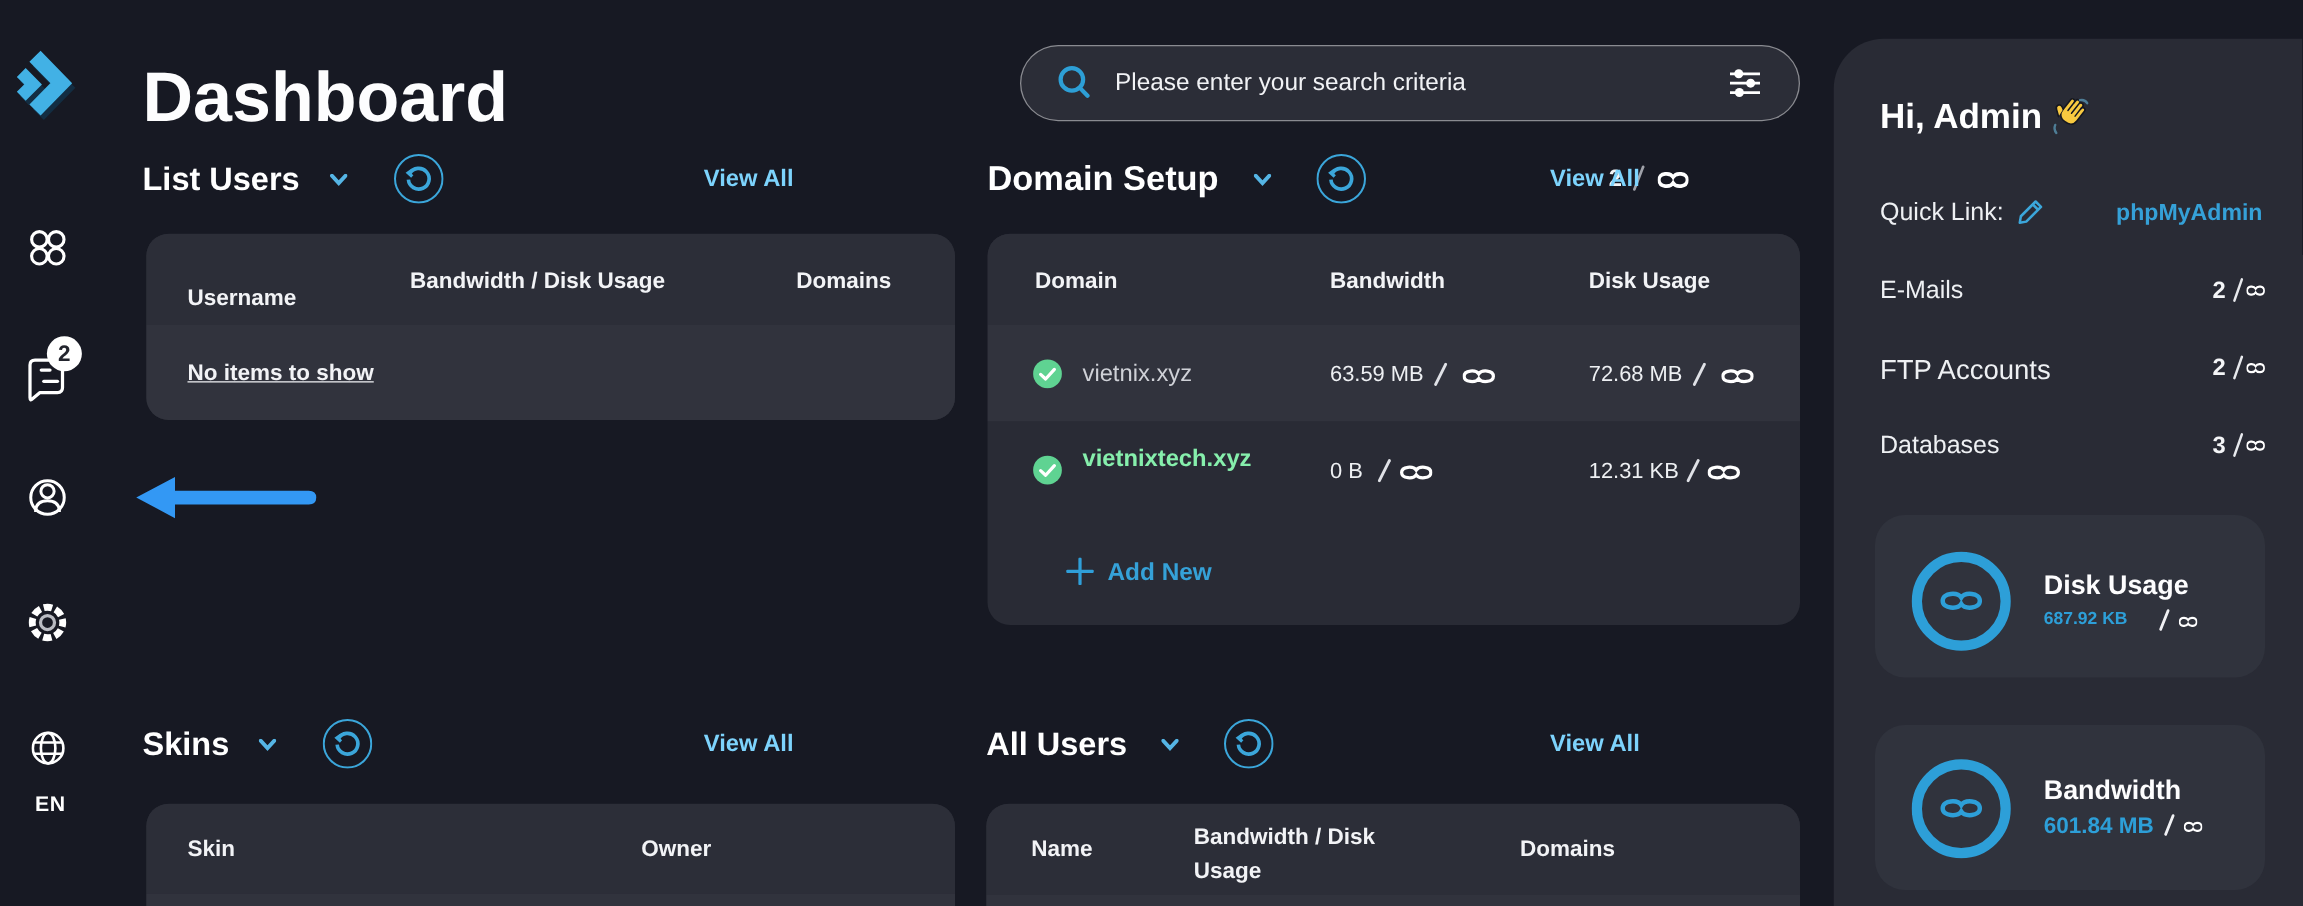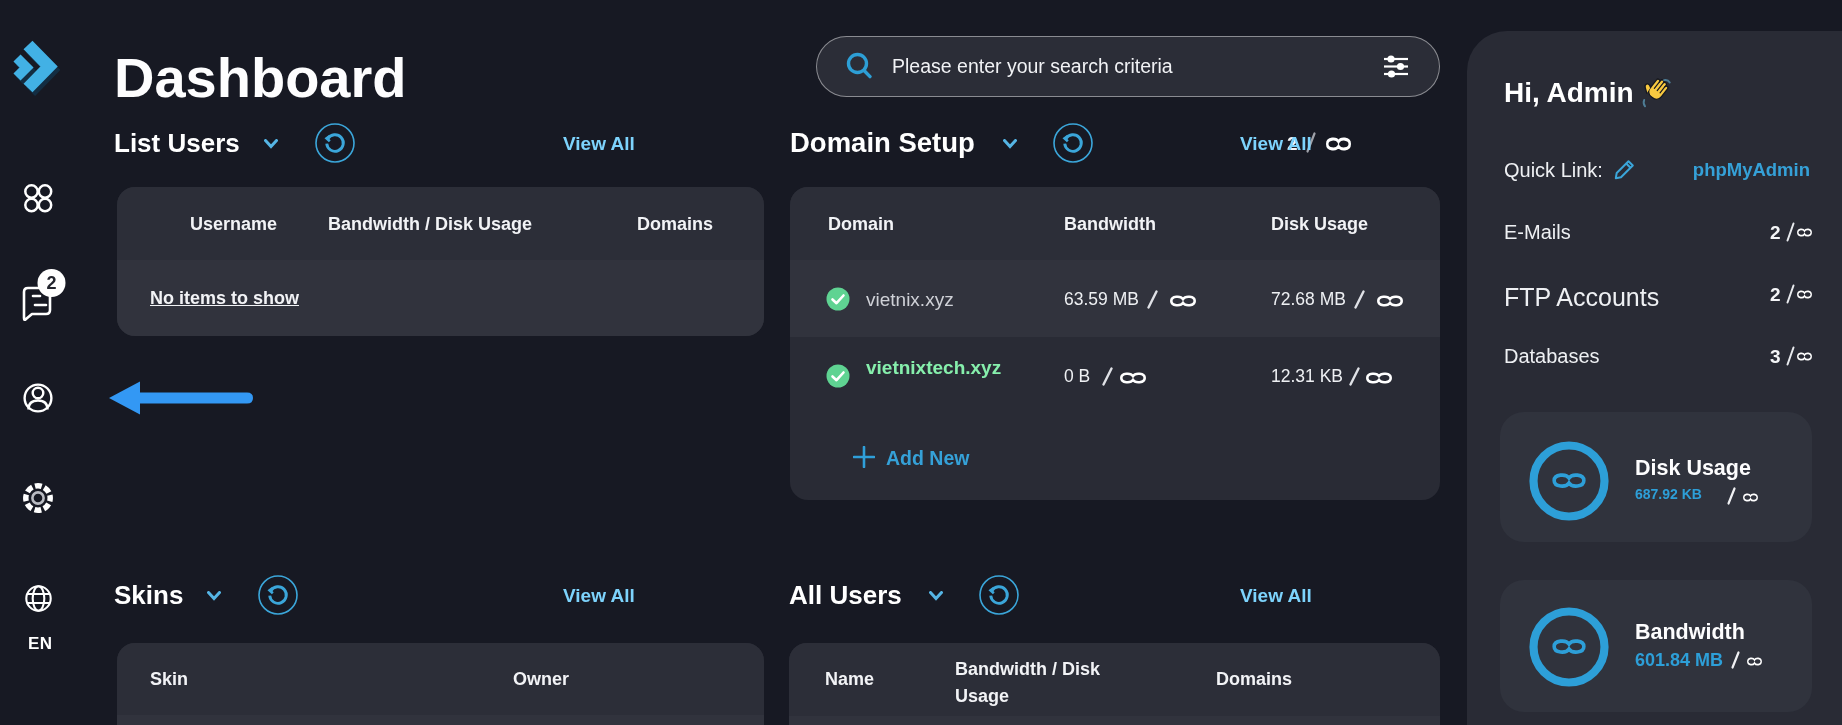--- a/index.html
+++ b/index.html
@@ -104,21 +104,21 @@
     <path d="M8.5 1.5 L1.5 19.5" stroke="#9fa1a9" stroke-width="2.2" stroke-linecap="round"></path>
   </svg>
 <svg class="abs" style="left:1326px; top:137px;" width="25" height="14" viewBox="0 0 26 12" preserveAspectRatio="none">
     <path d="M13 4.1 C15.2 0.6 24.7 0.9 24.7 6 C24.7 11.1 15.2 11.4 13 7.9 C10.8 11.4 1.3 11.1 1.3 6 C1.3 0.9 10.8 0.6 13 4.1 Z" fill="none" stroke="#ffffff" stroke-width="2.6"></path>
   </svg>
 <div class="viewall" style="left:1240px; top:133px; width:200px;">View All</div>
 
 <div class="card" style="left:117px; top:187px; width:647px; height:149px;">
   <div class="thead" style="height:73px;"></div>
   <div class="zrow" style="top:73px; height:76px;"></div>
-  <div class="th" style="left:33px; top:27px;margin-left:40px;">Username</div>
+  <div class="th" style="left:33px; top:41px;">Username</div>
   <div class="th" style="left:211px; top:27px;">Bandwidth / Disk Usage</div>
   <div class="th" style="left:520px; top:27px;">Domains</div>
   <div class="th" style="left:33px; top:101px;text-decoration:underline;">No items to show</div>
 </div>
 
 <svg class="abs" style="left:106px; top:378px;" width="150" height="40" viewBox="0 0 150 40">
   <path d="M3 20 L34 3.5 L34 14.5 L141 14.5 q6 0 6 5.5 q0 5.5 -6 5.5 L34 25.5 L34 36.5 Z" fill="#3398f4"></path>
 </svg>
 
 <div class="card" style="left:790px; top:187px; width:650px; height:313px;">
@@ -234,21 +234,21 @@
 </svg>
 <div class="abs" style="left:1610px; top:159px; width:200px; text-align:right; color:#35a1d8; font-size:18.5px; font-weight:bold;">phpMyAdmin</div>
 <div class="abs" style="left:1504px; top:221px; color:#eef0f3; font-size:20px;">E-Mails</div>
 <div class="abs" style="left:1770px; top:222px; color:#f4f5f7; font-size:19px; font-weight:bold;">2</div>
 <svg class="abs" style="left:1786px; top:222px;" width="9" height="20" viewBox="0 0 9 20">
     <path d="M7.5 1.5 L1.5 18.5" stroke="#e8eaee" stroke-width="2.0" stroke-linecap="round"></path>
   </svg>
 <svg class="abs" style="left:1797px; top:228px;" width="15" height="9" viewBox="0 0 26 12" preserveAspectRatio="none">
     <path d="M13 4.1 C15.2 0.6 24.7 0.9 24.7 6 C24.7 11.1 15.2 11.4 13 7.9 C10.8 11.4 1.3 11.1 1.3 6 C1.3 0.9 10.8 0.6 13 4.1 Z" fill="none" stroke="#ffffff" stroke-width="2.4"></path>
   </svg>
-<div class="abs" style="left:1504px; top:283px; color:#eef0f3; font-size:25px;">FTP Accounts</div>
+<div class="abs" style="left:1504px; top:283px; color:#eef0f3; font-size:22px;">FTP Accounts</div>
 <div class="abs" style="left:1770px; top:284px; color:#f4f5f7; font-size:19px; font-weight:bold;">2</div>
 <svg class="abs" style="left:1786px; top:284px;" width="9" height="20" viewBox="0 0 9 20">
     <path d="M7.5 1.5 L1.5 18.5" stroke="#e8eaee" stroke-width="2.0" stroke-linecap="round"></path>
   </svg>
 <svg class="abs" style="left:1797px; top:290px;" width="15" height="9" viewBox="0 0 26 12" preserveAspectRatio="none">
     <path d="M13 4.1 C15.2 0.6 24.7 0.9 24.7 6 C24.7 11.1 15.2 11.4 13 7.9 C10.8 11.4 1.3 11.1 1.3 6 C1.3 0.9 10.8 0.6 13 4.1 Z" fill="none" stroke="#ffffff" stroke-width="2.4"></path>
   </svg>
 <div class="abs" style="left:1504px; top:345px; color:#eef0f3; font-size:20px;">Databases</div>
 <div class="abs" style="left:1770px; top:346px; color:#f4f5f7; font-size:19px; font-weight:bold;">3</div>
 <svg class="abs" style="left:1786px; top:346px;" width="9" height="20" viewBox="0 0 9 20">

